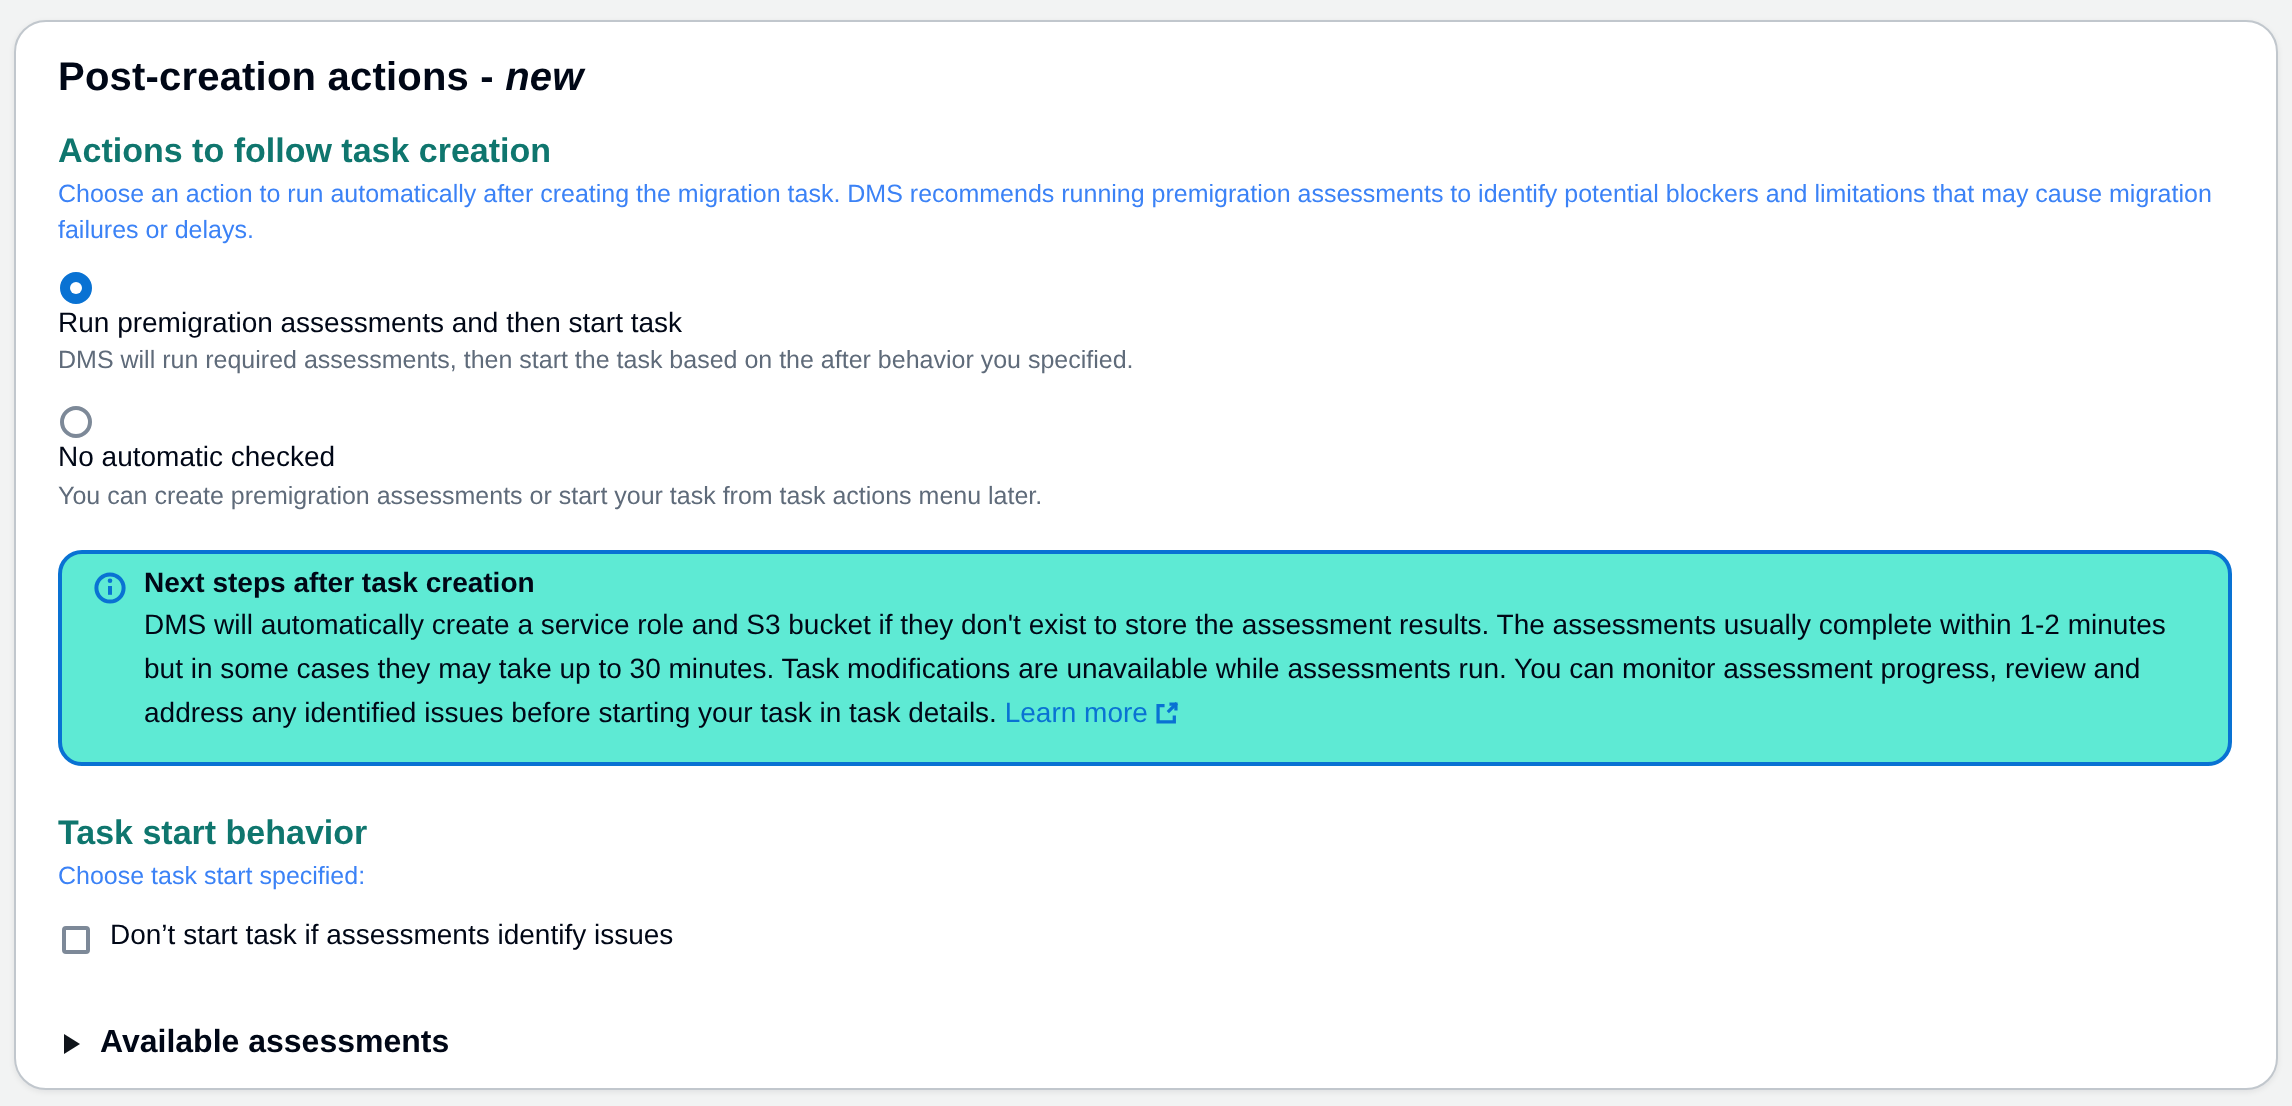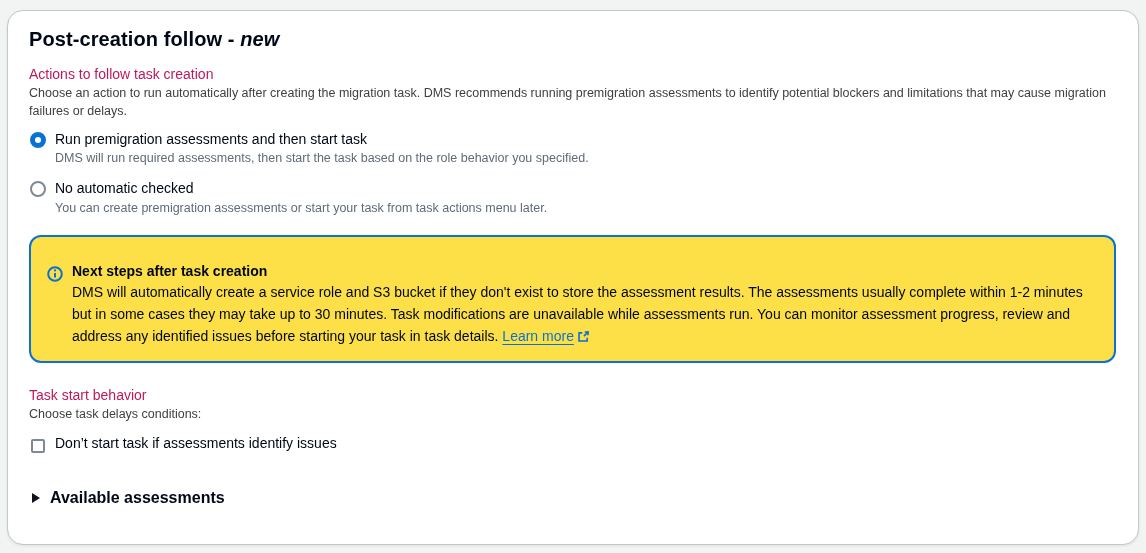--- a/index.html
+++ b/index.html
@@ -23,35 +23,35 @@
   }
   .panel-title {
     margin: 0 0 15px 0;
     font-size: 20px;
     font-weight: 700;
     color: #000716;
     letter-spacing: 0.1px;
   }
   .panel-title em { font-style: italic; }
   .field-label {
-    font-size: 14px;
-    font-weight: 400;
-    color: #be185d;
+    font-size: 17px;
+    font-weight: 700;
+    color: #0f766e;
     margin-bottom: 3px;
   }
   .field-desc {
     font-size: 12.5px;
-    color: #404040;
+    color: #3b82f6;
     line-height: 1.42;
     margin-bottom: 9px;
     max-width: 1092px;
   }
   
   .radio-group { margin-bottom: 18px; }
-  .radio-option { display: flex; align-items: flex-start; margin-bottom: 11px; cursor: pointer; }
+  .radio-option { display: flex; align-items: flex-start; margin-bottom: 11px; cursor: pointer; flex-direction: column; }
   .radio-option:last-child { margin-bottom: 0; }
   .radio-circle {
     flex: none;
     width: 16px; height: 16px;
     border: 2px solid #7d8998;
     border-radius: 50%;
     background: #fff;
     margin: 2px 9px 0 1px;
     position: relative;
   }
@@ -62,32 +62,31 @@
     background: #fff; border-radius: 50%;
   }
   .option-label { font-size: 14px; color: #000716; line-height: 1.35; }
   .option-desc { font-size: 12.5px; color: #5f6b7a; line-height: 1.4; margin-top: 2px; }
   
   .alert {
     display: flex;
     align-items: flex-start;
     gap: 9px;
     width: 1087px;
-    background: #fde047;
+    background: #5eead4;
     border: 2px solid #0972d3;
     border-radius: 12px;
-    padding: 26px 16px 12px 16px;
+    padding: 6px 16px 12px 16px;
     margin: 0 0 24px 0;
   }
   .alert .info-icon { flex: none; margin-top: 3px; }
   .alert-title { font-size: 14px; font-weight: 700; color: #000716; margin-bottom: 3px; }
   .alert-body { font-size: 14px; color: #000716; line-height: 1.55; max-width: 1030px; }
   .alert-link {
     color: #0972d3;
-    text-decoration: underline;
     text-underline-offset: 3px;
     cursor: pointer;
     white-space: nowrap;
   }
   .ext-icon { vertical-align: -2px; margin-left: 3px; }
   
   .checkbox-option { display: flex; align-items: flex-end; margin-top: 10px; cursor: pointer; }
   .checkbox-box {
     flex: none;
     width: 14px; height: 14px;
@@ -110,32 +109,32 @@
     border-left: 8px solid #0f141a;
     margin: 0 10px 0 3px;
   }
   .expander-label { font-size: 16px; font-weight: 700; color: #000716; }
 </style>
 </head>
 <body>
 
 <div class="card">
 
-  <h2 class="panel-title"><span>Post-creation follow</span><span> - </span><em>new</em></h2>
+  <h2 class="panel-title"><span>Post-creation actions</span><span> - </span><em>new</em></h2>
 
   <div>
     <div class="field-label">Actions to follow task creation</div>
     <div class="field-desc">Choose an action to run automatically after creating the migration task. DMS recommends running premigration assessments to identify potential blockers and limitations that may cause migration failures or delays.</div>
 
     <div class="radio-group">
       <div class="radio-option">
         <span class="radio-circle checked"></span>
         <div>
           <div class="option-label">Run premigration assessments and then start task</div>
-          <div class="option-desc">DMS will run required assessments, then start the task based on the role behavior you specified.</div>
+          <div class="option-desc">DMS will run required assessments, then start the task based on the after behavior you specified.</div>
         </div>
       </div>
       <div class="radio-option">
         <span class="radio-circle"></span>
         <div>
           <div class="option-label">No automatic checked</div>
           <div class="option-desc">You can create premigration assessments or start your task from task actions menu later.</div>
         </div>
       </div>
     </div>
@@ -157,21 +156,21 @@
                 <path d="M12.5 9.5v4h-10v-10h4" fill="none" stroke="#0972d3" stroke-width="2"></path>
                 <path d="M9.5 2.5h4v4" fill="none" stroke="#0972d3" stroke-width="2"></path>
                 <path d="M14 2L8.5 7.5" fill="none" stroke="#0972d3" stroke-width="2"></path>
               </svg></span></a>
       </div>
     </div>
   </div>
 
   <div>
     <div class="field-label">Task start behavior</div>
-    <div class="field-desc" style="margin-bottom:0;">Choose task delays conditions:</div>
+    <div class="field-desc" style="margin-bottom:0;">Choose task start specified:</div>
 
     <div class="checkbox-option">
       <span class="checkbox-box"></span>
       <div>
         <div class="option-label">Don’t start task if assessments identify issues</div>
       </div>
     </div>
   </div>
 
   <div class="expander">

